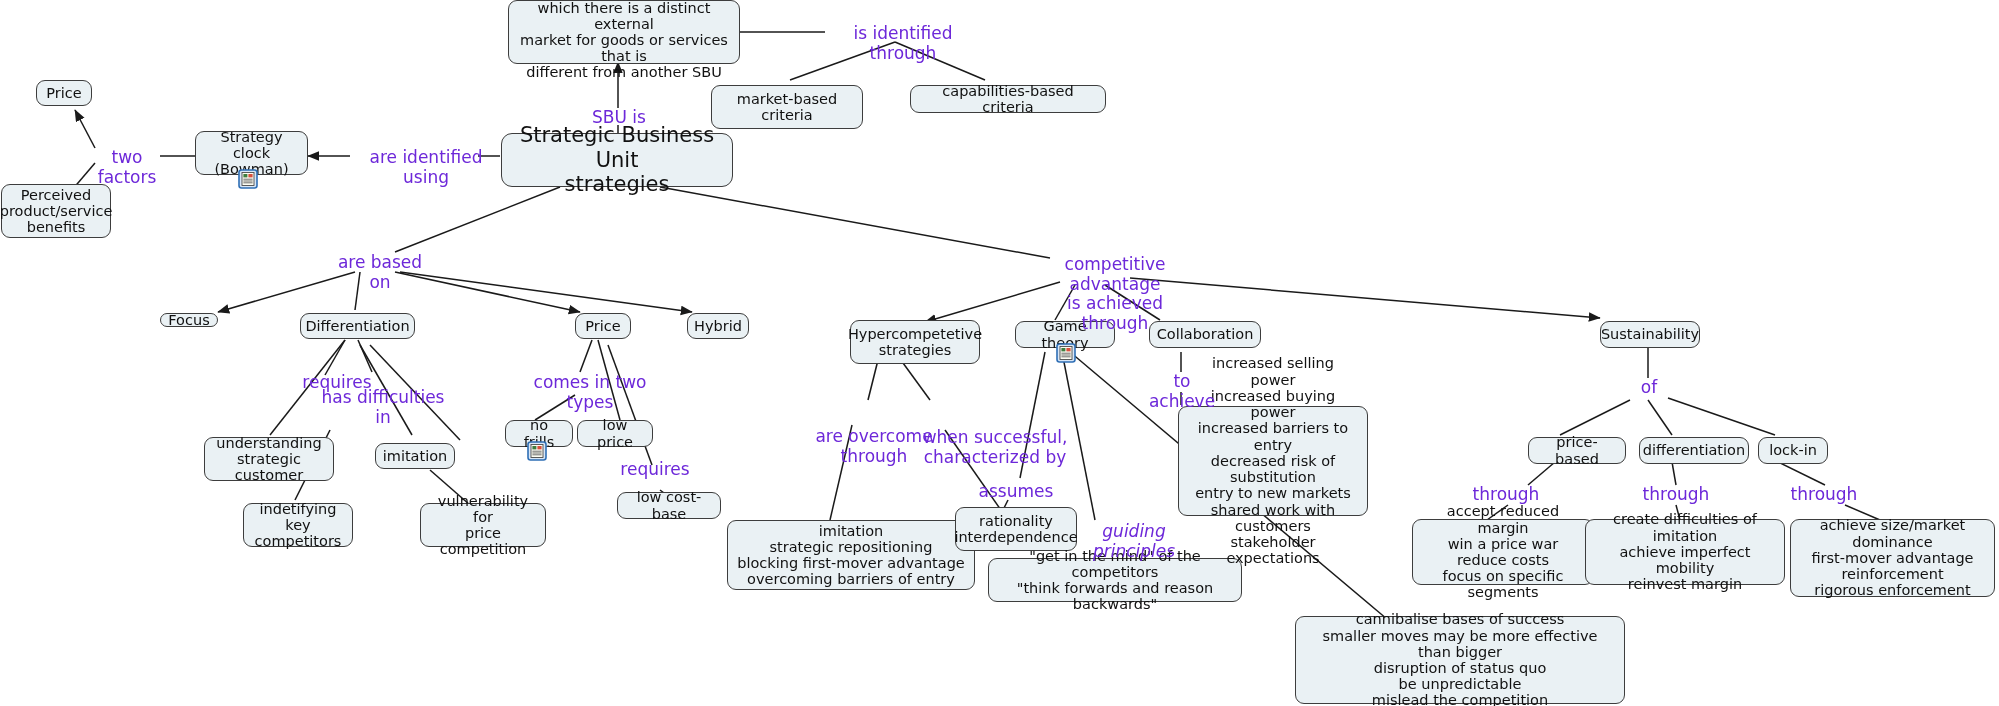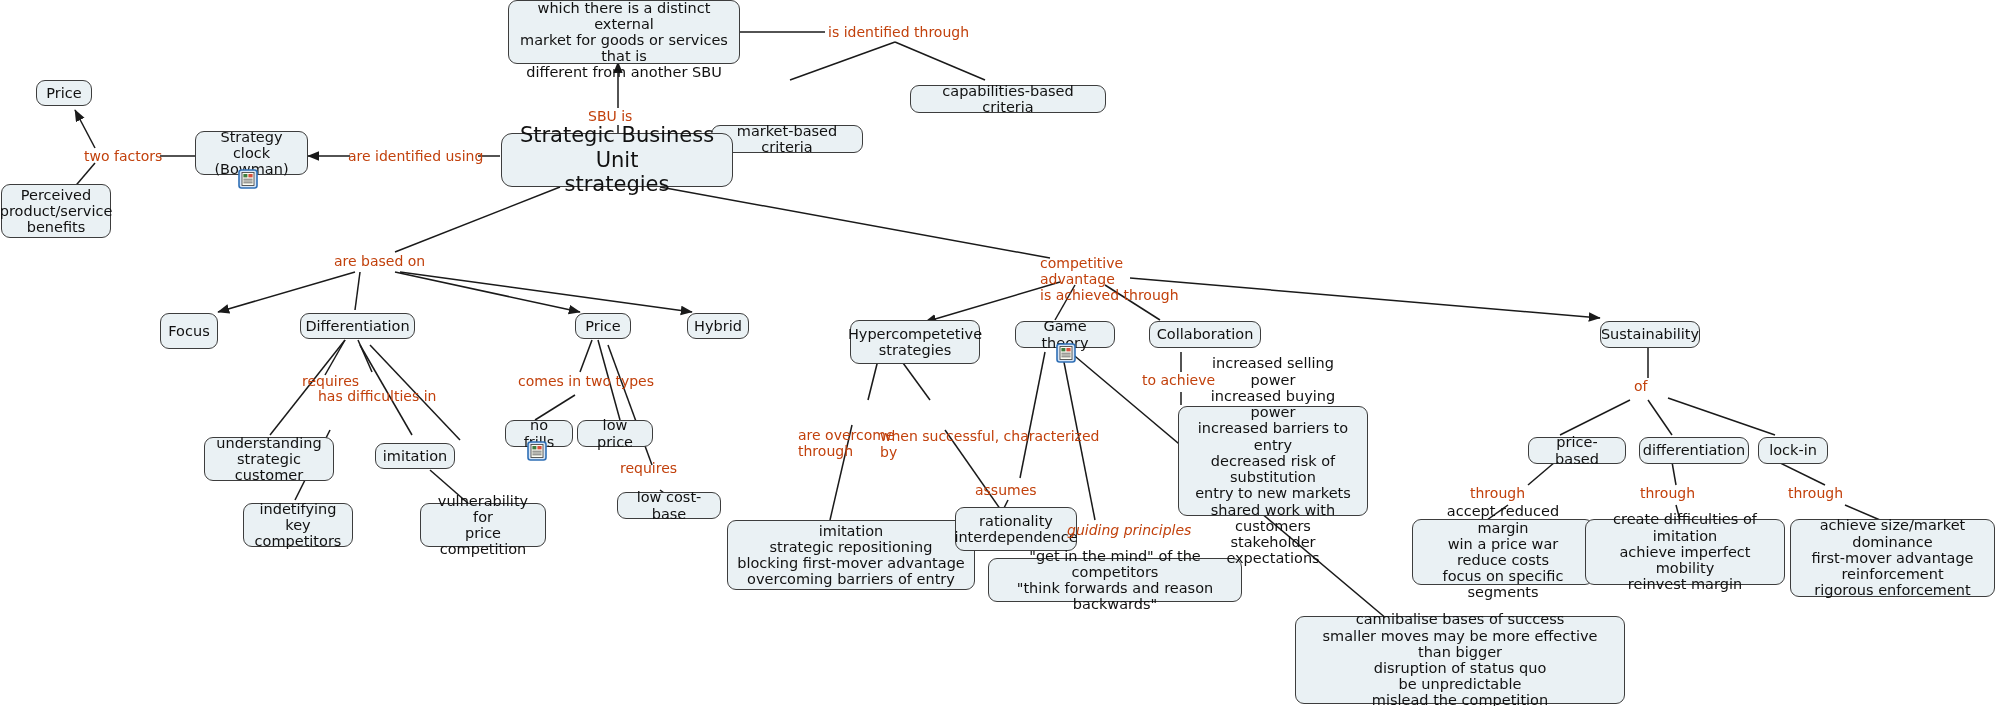--- a/index.html
+++ b/index.html
@@ -23,23 +23,23 @@
     white-space:pre-line;
     z-index:2;
   }
   .node.title{
     font-size:21px;
     border-radius:11px;
     line-height:1.18;
   }
   .link-label{
     position:absolute;
-    font-size:14px;
-    color:#c2410c;
-    text-align:left;
+    font-size:17px;
+    color:#6d28d9;
+    text-align:center;
     white-space:pre-line;
     line-height:1.16;
     background:transparent;
     z-index:3;
   }
   .note-icon{
     position:absolute;
     width:19px;height:19px;
     z-index:5;
   }
@@ -124,21 +124,21 @@
       <line x1="1778" y1="462" x2="1825" y2="485"></line>
       <line x1="1845" y1="505" x2="1880" y2="520"></line>
     </g>
   </svg>
 
   <div class="node" style="left:508px;top:0px;width:232px;height:64px;">part of an organisation for
 which there is a distinct external
 market for goods or services that is
 different from another SBU</div>
 
-  <div class="node" style="left:711px;top:85px;width:152px;height:28px;margin-top:40px;">market-based criteria</div>
+  <div class="node" style="left:711px;top:85px;width:152px;height:44px;">market-based criteria</div>
 
   <div class="node" style="left:910px;top:85px;width:196px;height:28px;">capabilities-based criteria</div>
 
   <div class="node title" style="left:501px;top:133px;width:232px;height:54px;">Strategic Business Unit
 strategies</div>
 
   <div class="node" style="left:36px;top:80px;width:56px;height:26px;">Price</div>
 
   <div class="node" style="left:195px;top:131px;width:113px;height:44px;">Strategy clock
 (Bowman)</div>
@@ -153,21 +153,21 @@
         <line x1="5.4" y1="12" x2="14.6" y2="12"></line>
         <line x1="5.4" y1="13.8" x2="14.6" y2="13.8"></line>
       </g>
     </svg>
   </div>
 
   <div class="node" style="left:1px;top:184px;width:110px;height:54px;">Perceived
 product/service
 benefits</div>
 
-  <div class="node" style="left:160px;top:313px;width:58px;height:36px;">Focus</div>
+  <div class="node" style="left:160px;top:313px;width:58px;height:14px;">Focus</div>
 
   <div class="node" style="left:300px;top:313px;width:115px;height:26px;">Differentiation</div>
 
   <div class="node" style="left:575px;top:313px;width:56px;height:26px;">Price</div>
 
   <div class="node" style="left:687px;top:313px;width:62px;height:26px;">Hybrid</div>
 
   <div class="node" style="left:204px;top:437px;width:130px;height:44px;">understanding
 strategic customer</div>
 

